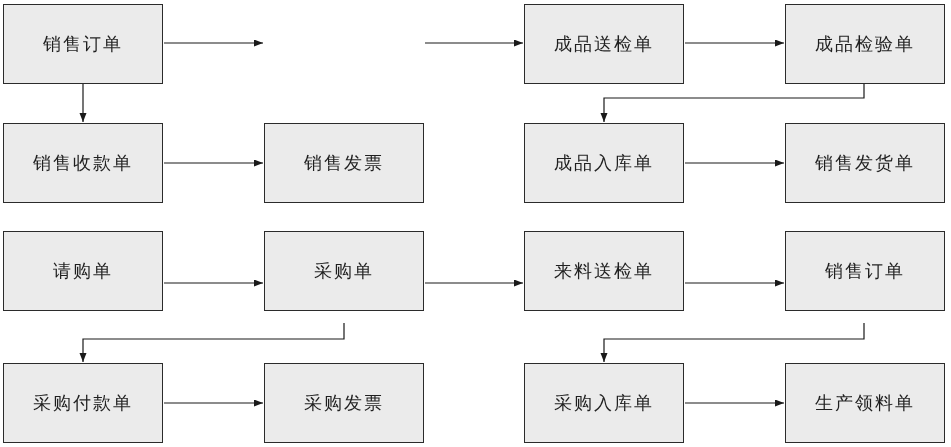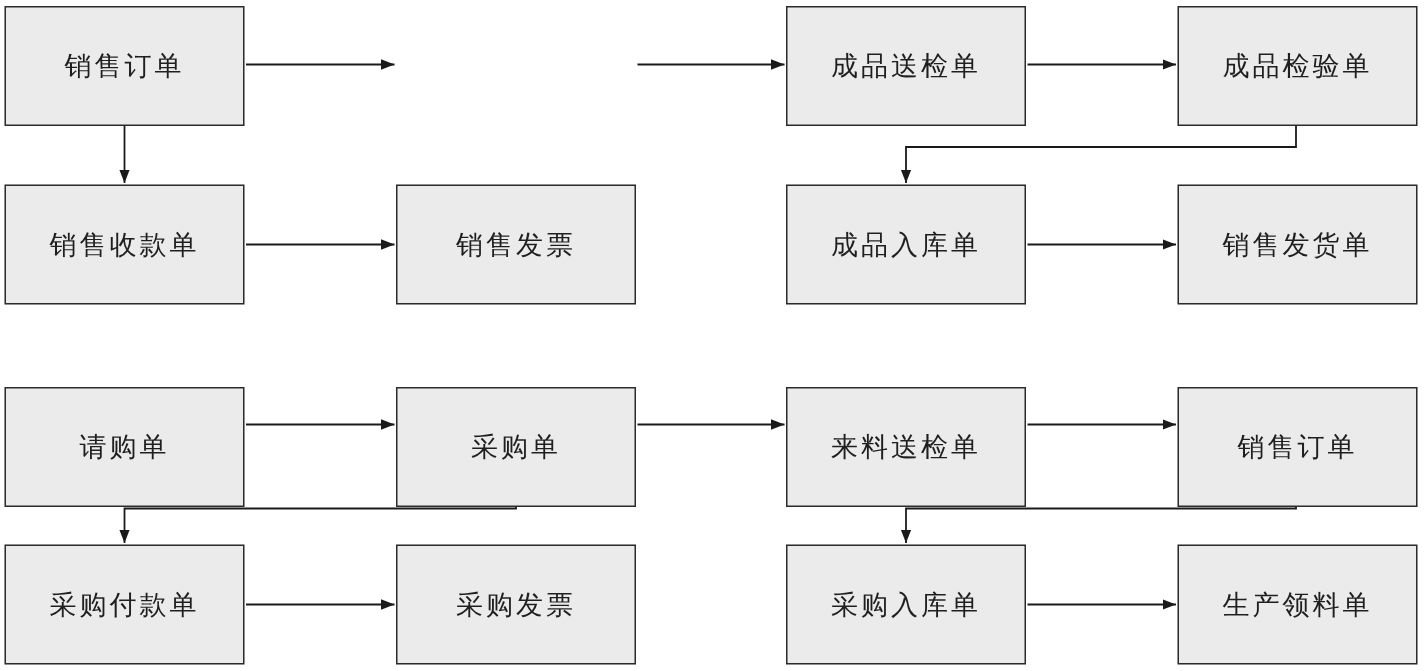--- a/index.html
+++ b/index.html
@@ -43,21 +43,21 @@
     letter-spacing: 2px;
     color: var(--text-color, #1f1f1f);
     white-space: nowrap;
   }
   .c1 { left: 3px; }
   .c2 { left: 264px; }
   .c3 { left: 524px; }
   .c4 { left: 785px; }
   .r1 { top: 4px; }
   .r2 { top: 123px; text-align: right; }
-  .r3 { top: 258px; }
+  .r3 { top: 231px; }
   .r4 { top: 363px; }
 </style>
 </head>
 <body>
 
 <div class="stage">
 
   <svg class="edges" width="951" height="447" viewBox="0 0 951 447">
     <defs>
       <marker id="arrow" markerUnits="userSpaceOnUse" markerWidth="10" markerHeight="8" refX="9" refY="3.5" orient="auto">

